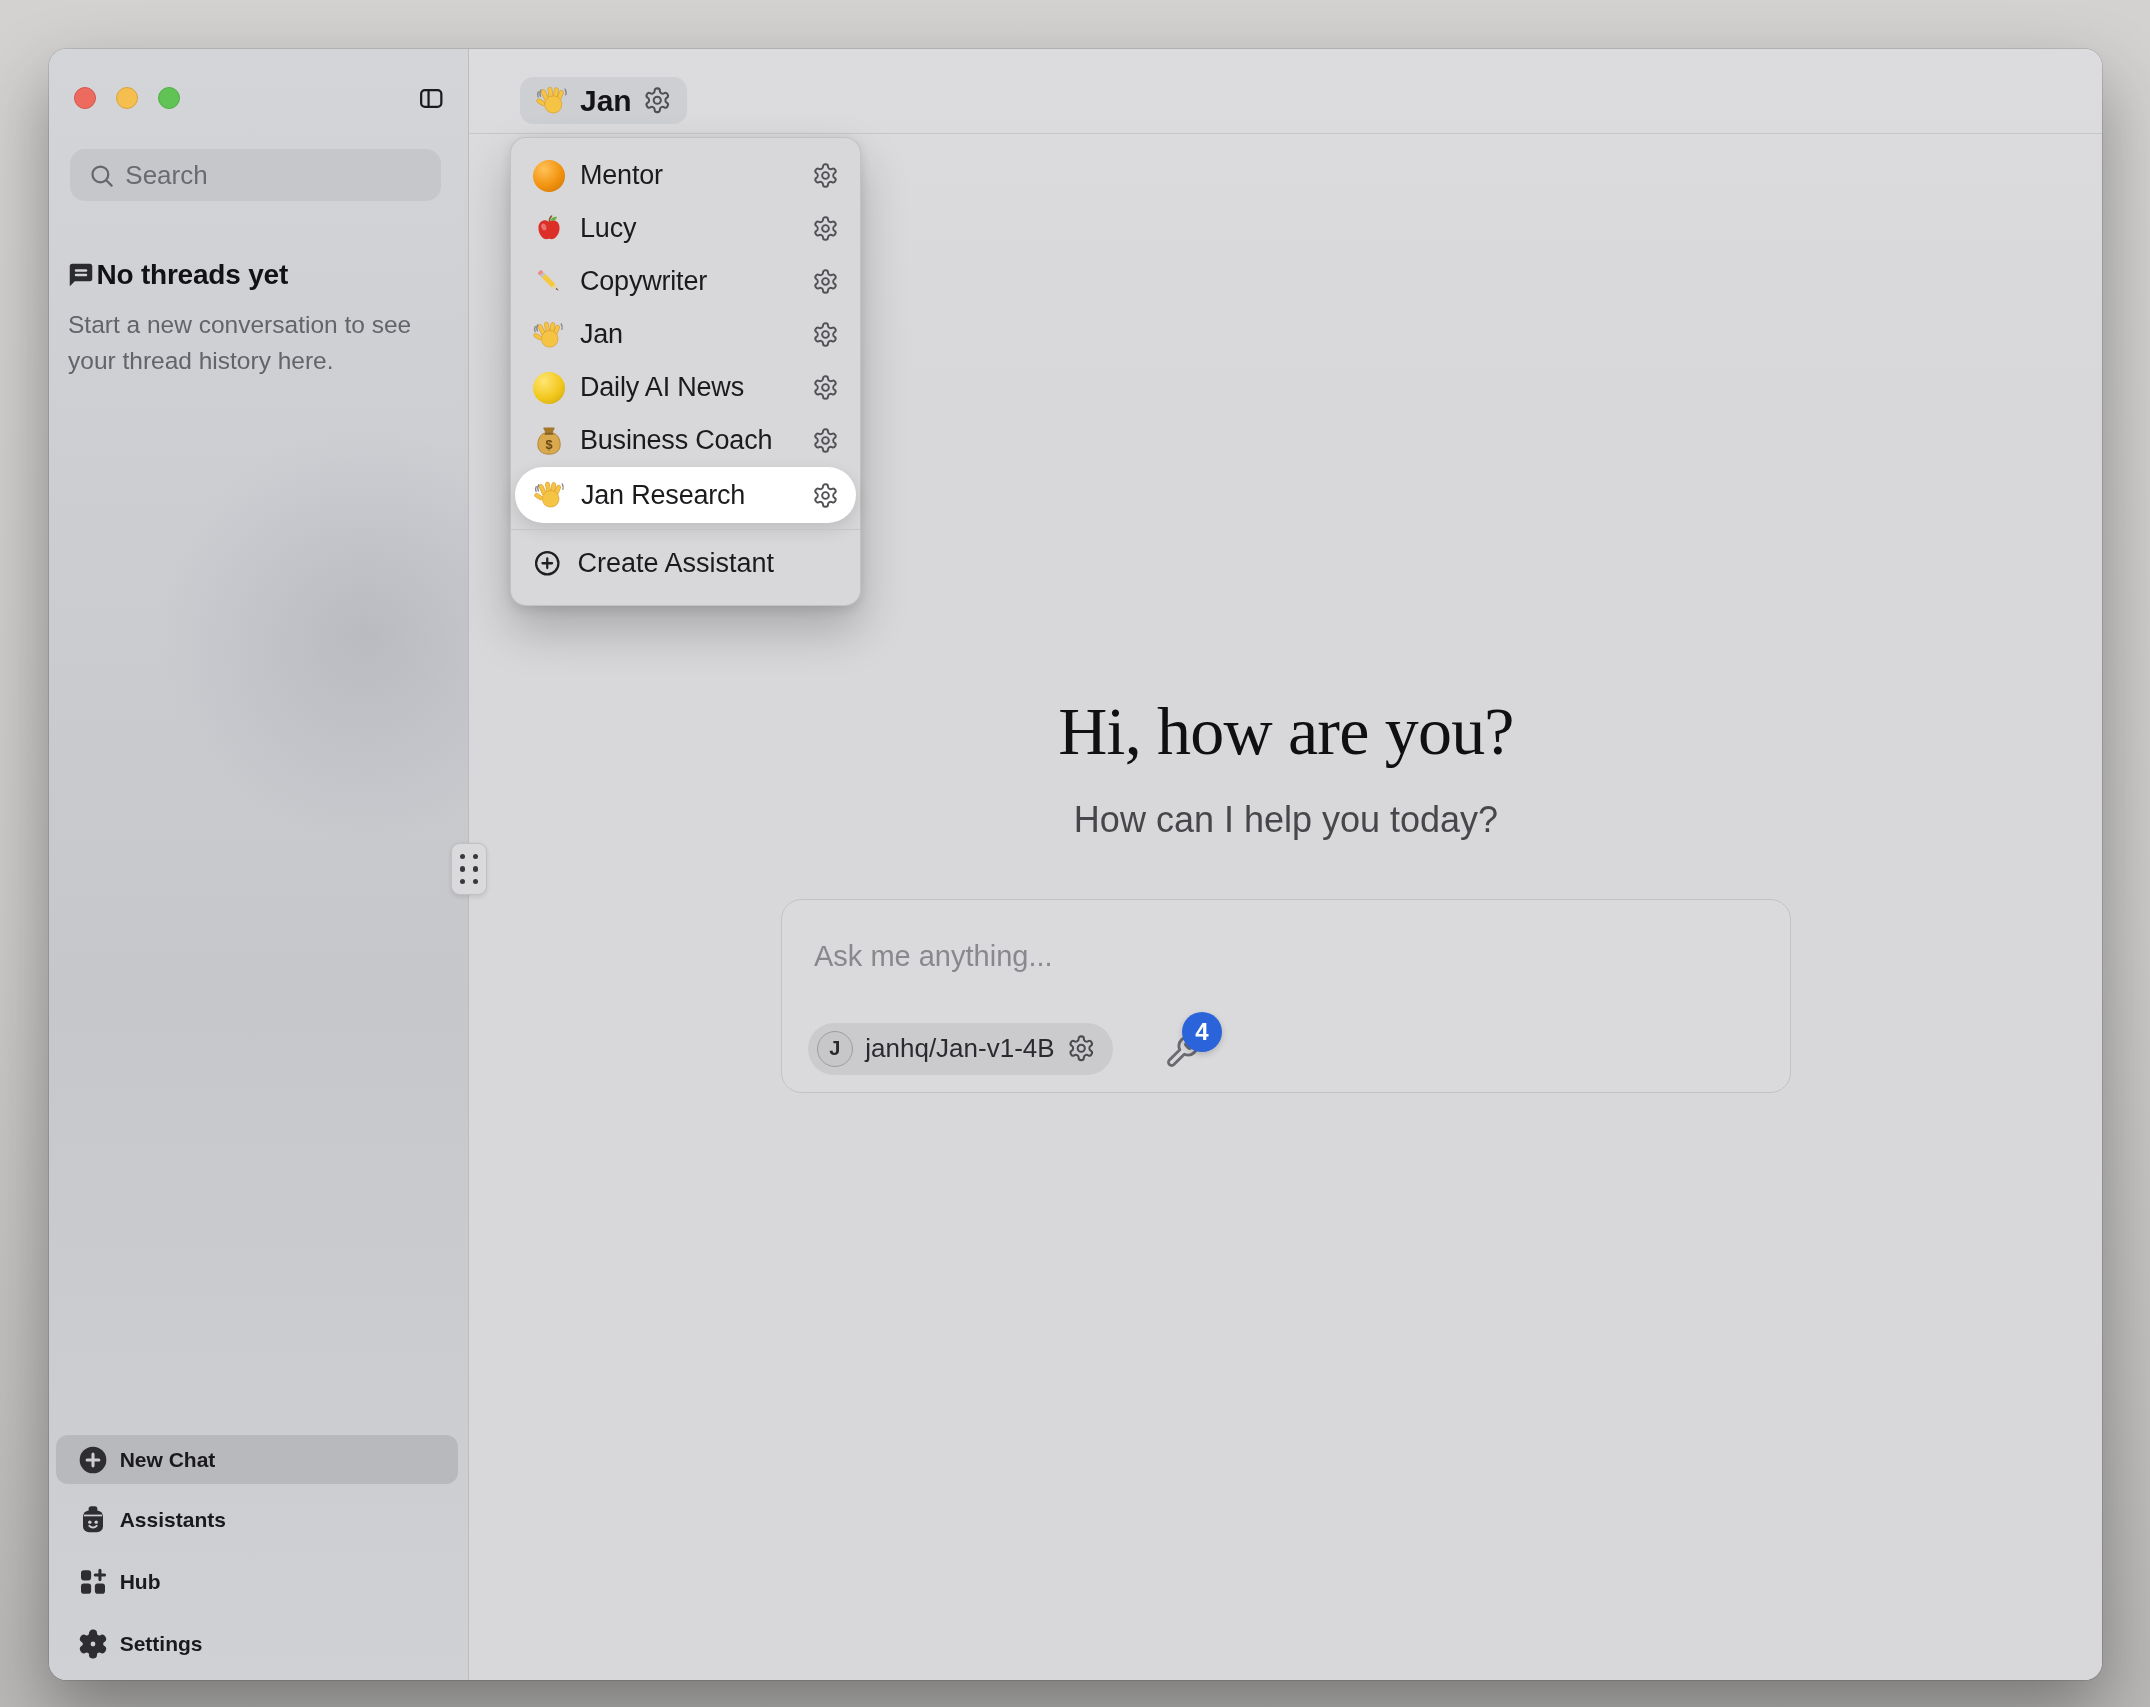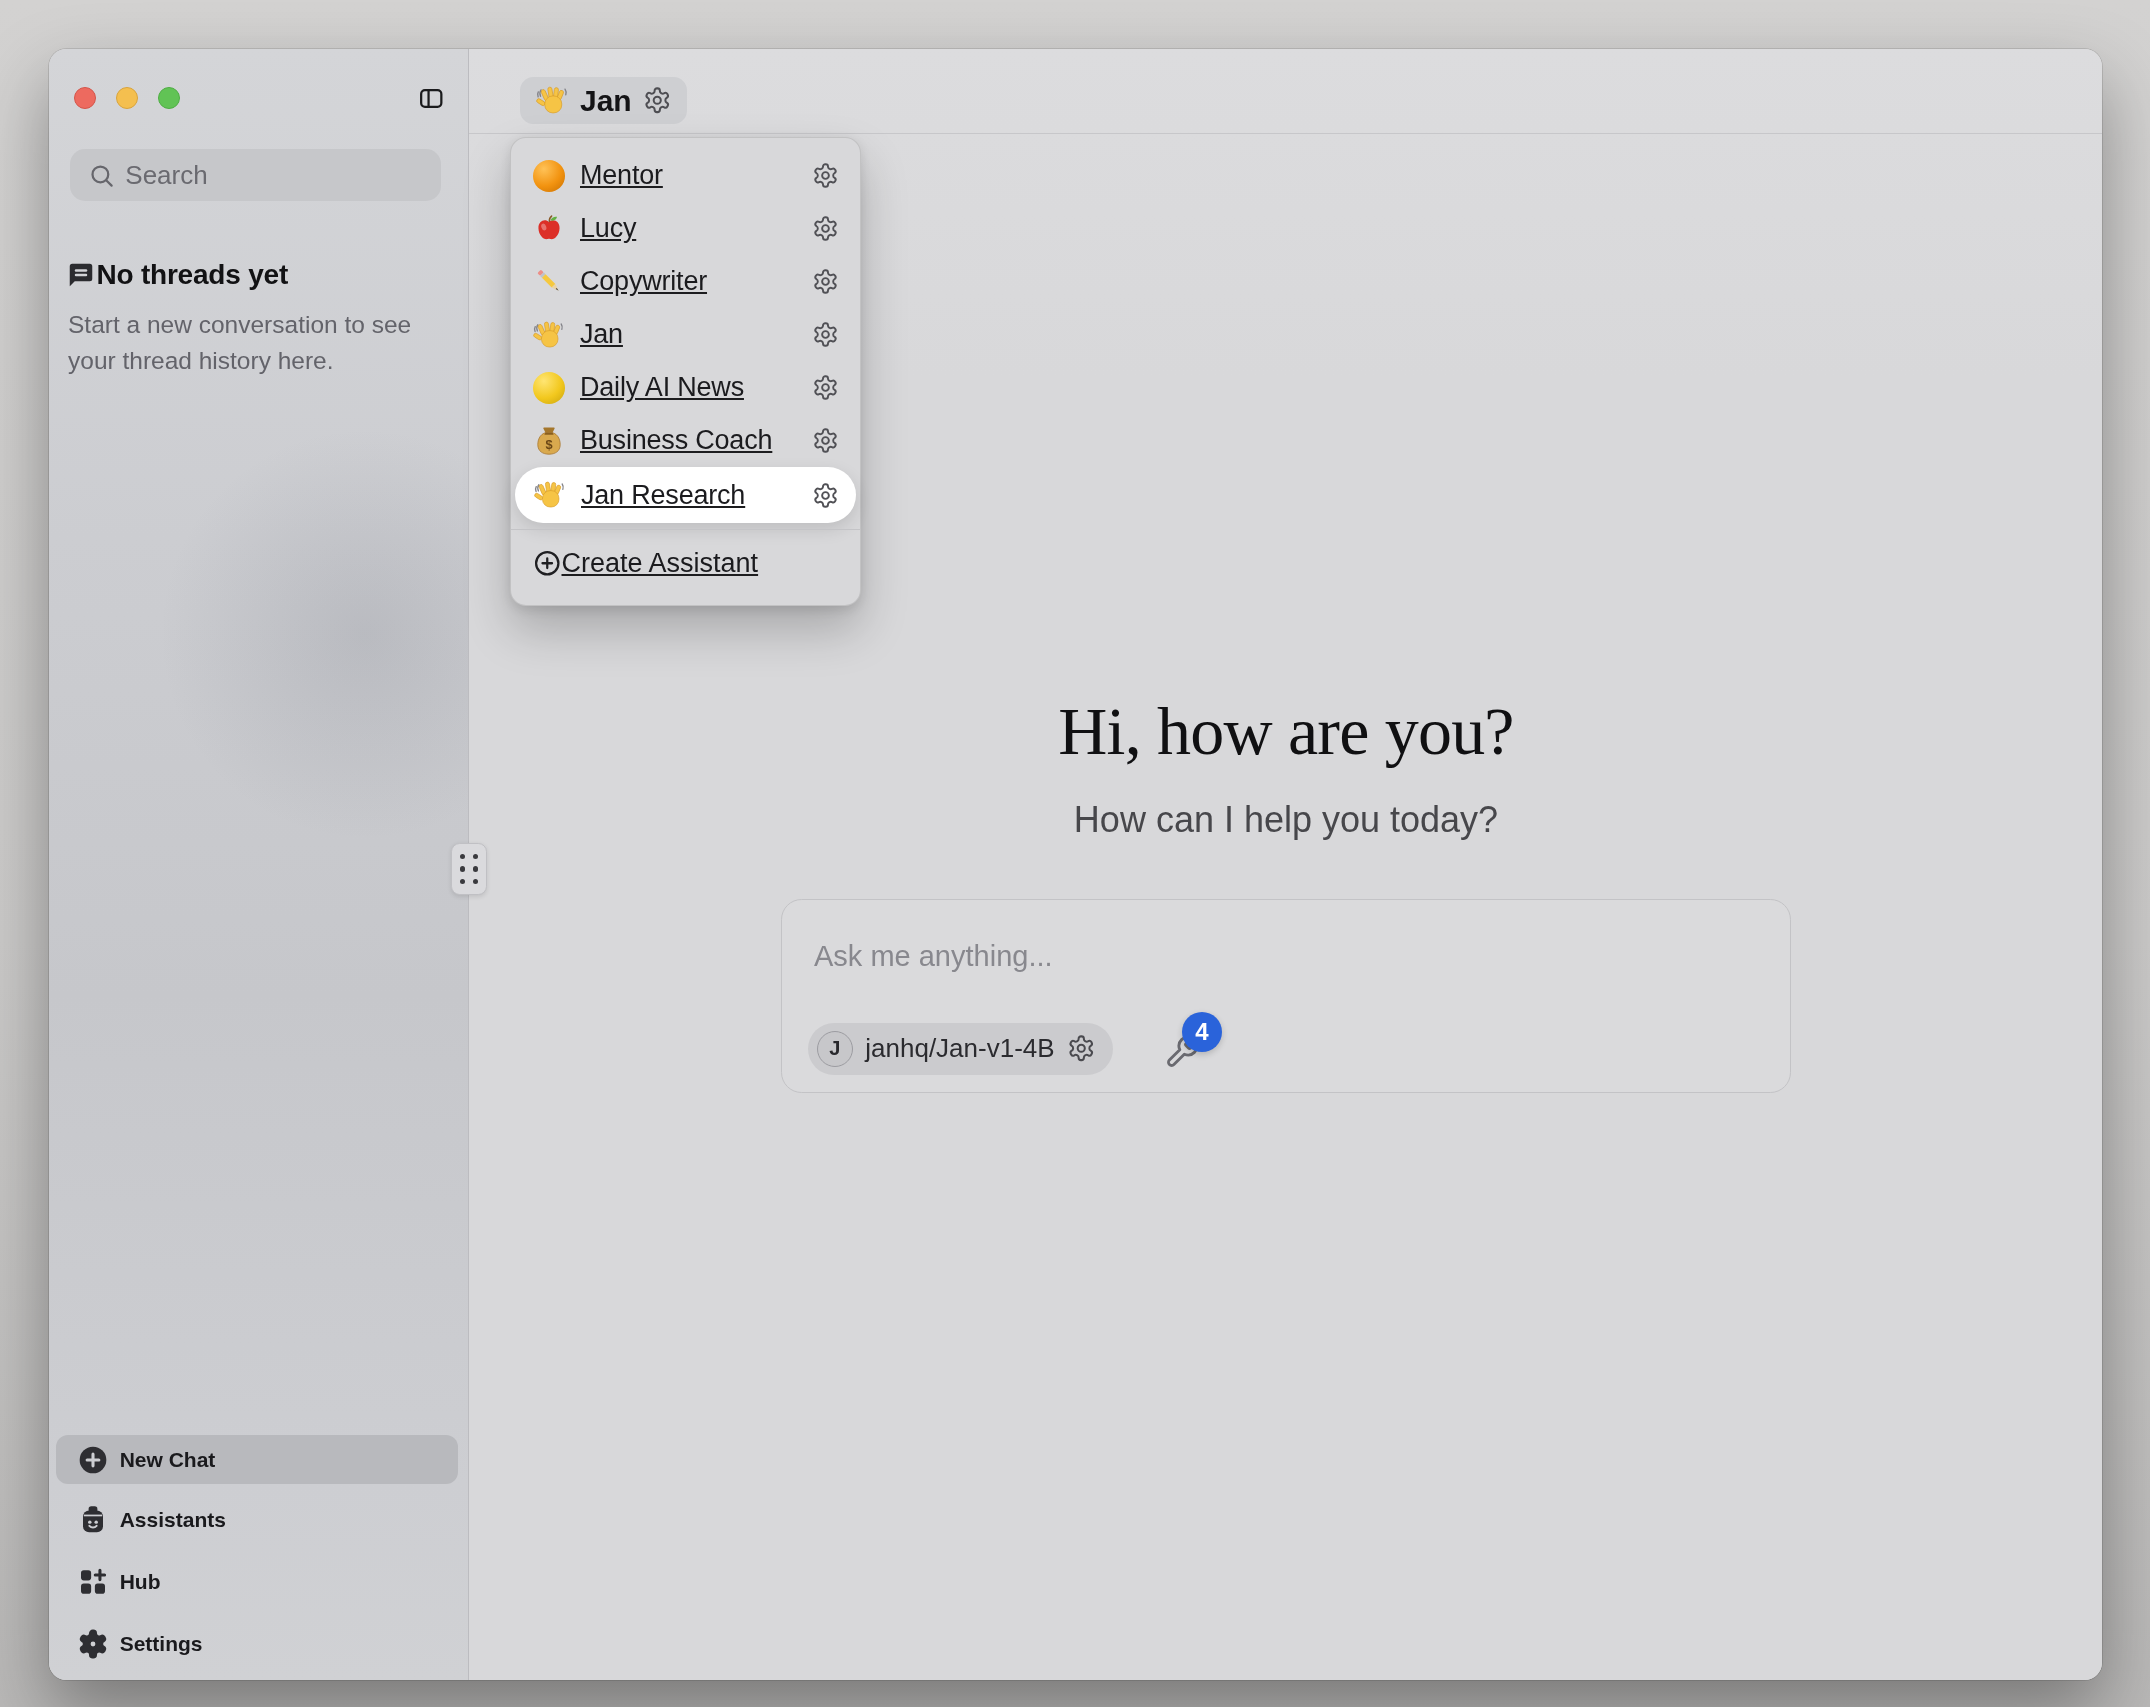--- a/index.html
+++ b/index.html
@@ -89,36 +89,35 @@
   .assistant-pill .wave { width:33px; height:33px; }
   .assistant-pill .label { font-size:30px; font-weight:600; color:#141416; }
   .gear-icon { color:#4e4e53; }
 
   
   .menu {
     position:absolute; left:41px; top:88px; width:351px; z-index:80;
     background:#d8d8da; border:0.8px solid rgba(0,0,0,.10); border-radius:16px;
     box-shadow:0 24px 47px rgba(0,0,0,.22), 0 3.2px 11px rgba(0,0,0,.10);
     padding:11px 0 16px;
-    text-decoration:underline;
   }
   .menu-item {
     height:53px; display:flex; align-items:center;
     padding:0 20.6px 0 22px; gap:15px; cursor:pointer;
   }
   .menu-item .emoji { width:32px; height:32px; flex:none; }
   .menu-item .mi-label { flex:1; font-size:27px; font-weight:500; color:#1b1b1e; letter-spacing:-0.2px; }
   .menu-item .gear-icon { width:27px; height:27px; color:#515156; flex:none; }
   .menu-item.selected {
     height:56px; margin:0 4px; padding:0 17.4px 0 19px;
     background:var(--selection_white,#fff); border-radius:28.5px;
     box-shadow:0 6.3px 17.4px rgba(0,0,0,.12);
   }
   .menu-divider { height:0.8px; background:#c4c4c7; margin:6.3px 0 8px; }
-  .menu-create { height:51px; display:flex; align-items:center; gap:0; padding:0 22px; cursor:pointer; }
+  .menu-create { height:51px; display:flex; align-items:center; gap:16px; padding:0 22px; cursor:pointer; }
   .menu-create .plus-circle { width:28.5px; height:28.5px; color:#1f1f22; flex:none; }
   .menu-create .mc-label { font-size:27px; font-weight:500; color:#1b1b1e; }
 
   .emoji-ball { border-radius:50%; }
   .emoji-ball.orange { background:radial-gradient(circle at 34% 28%, #ffc257 0%, #f29310 55%, #c96f00 100%); }
   .emoji-ball.yellow { background:radial-gradient(circle at 34% 28%, #ffe573 0%, #f2c81e 55%, #c9a30c 100%); }
 
   
   .greet-title {
     position:absolute; left:50%; top:682px; transform:translate(-50%,-50%);

